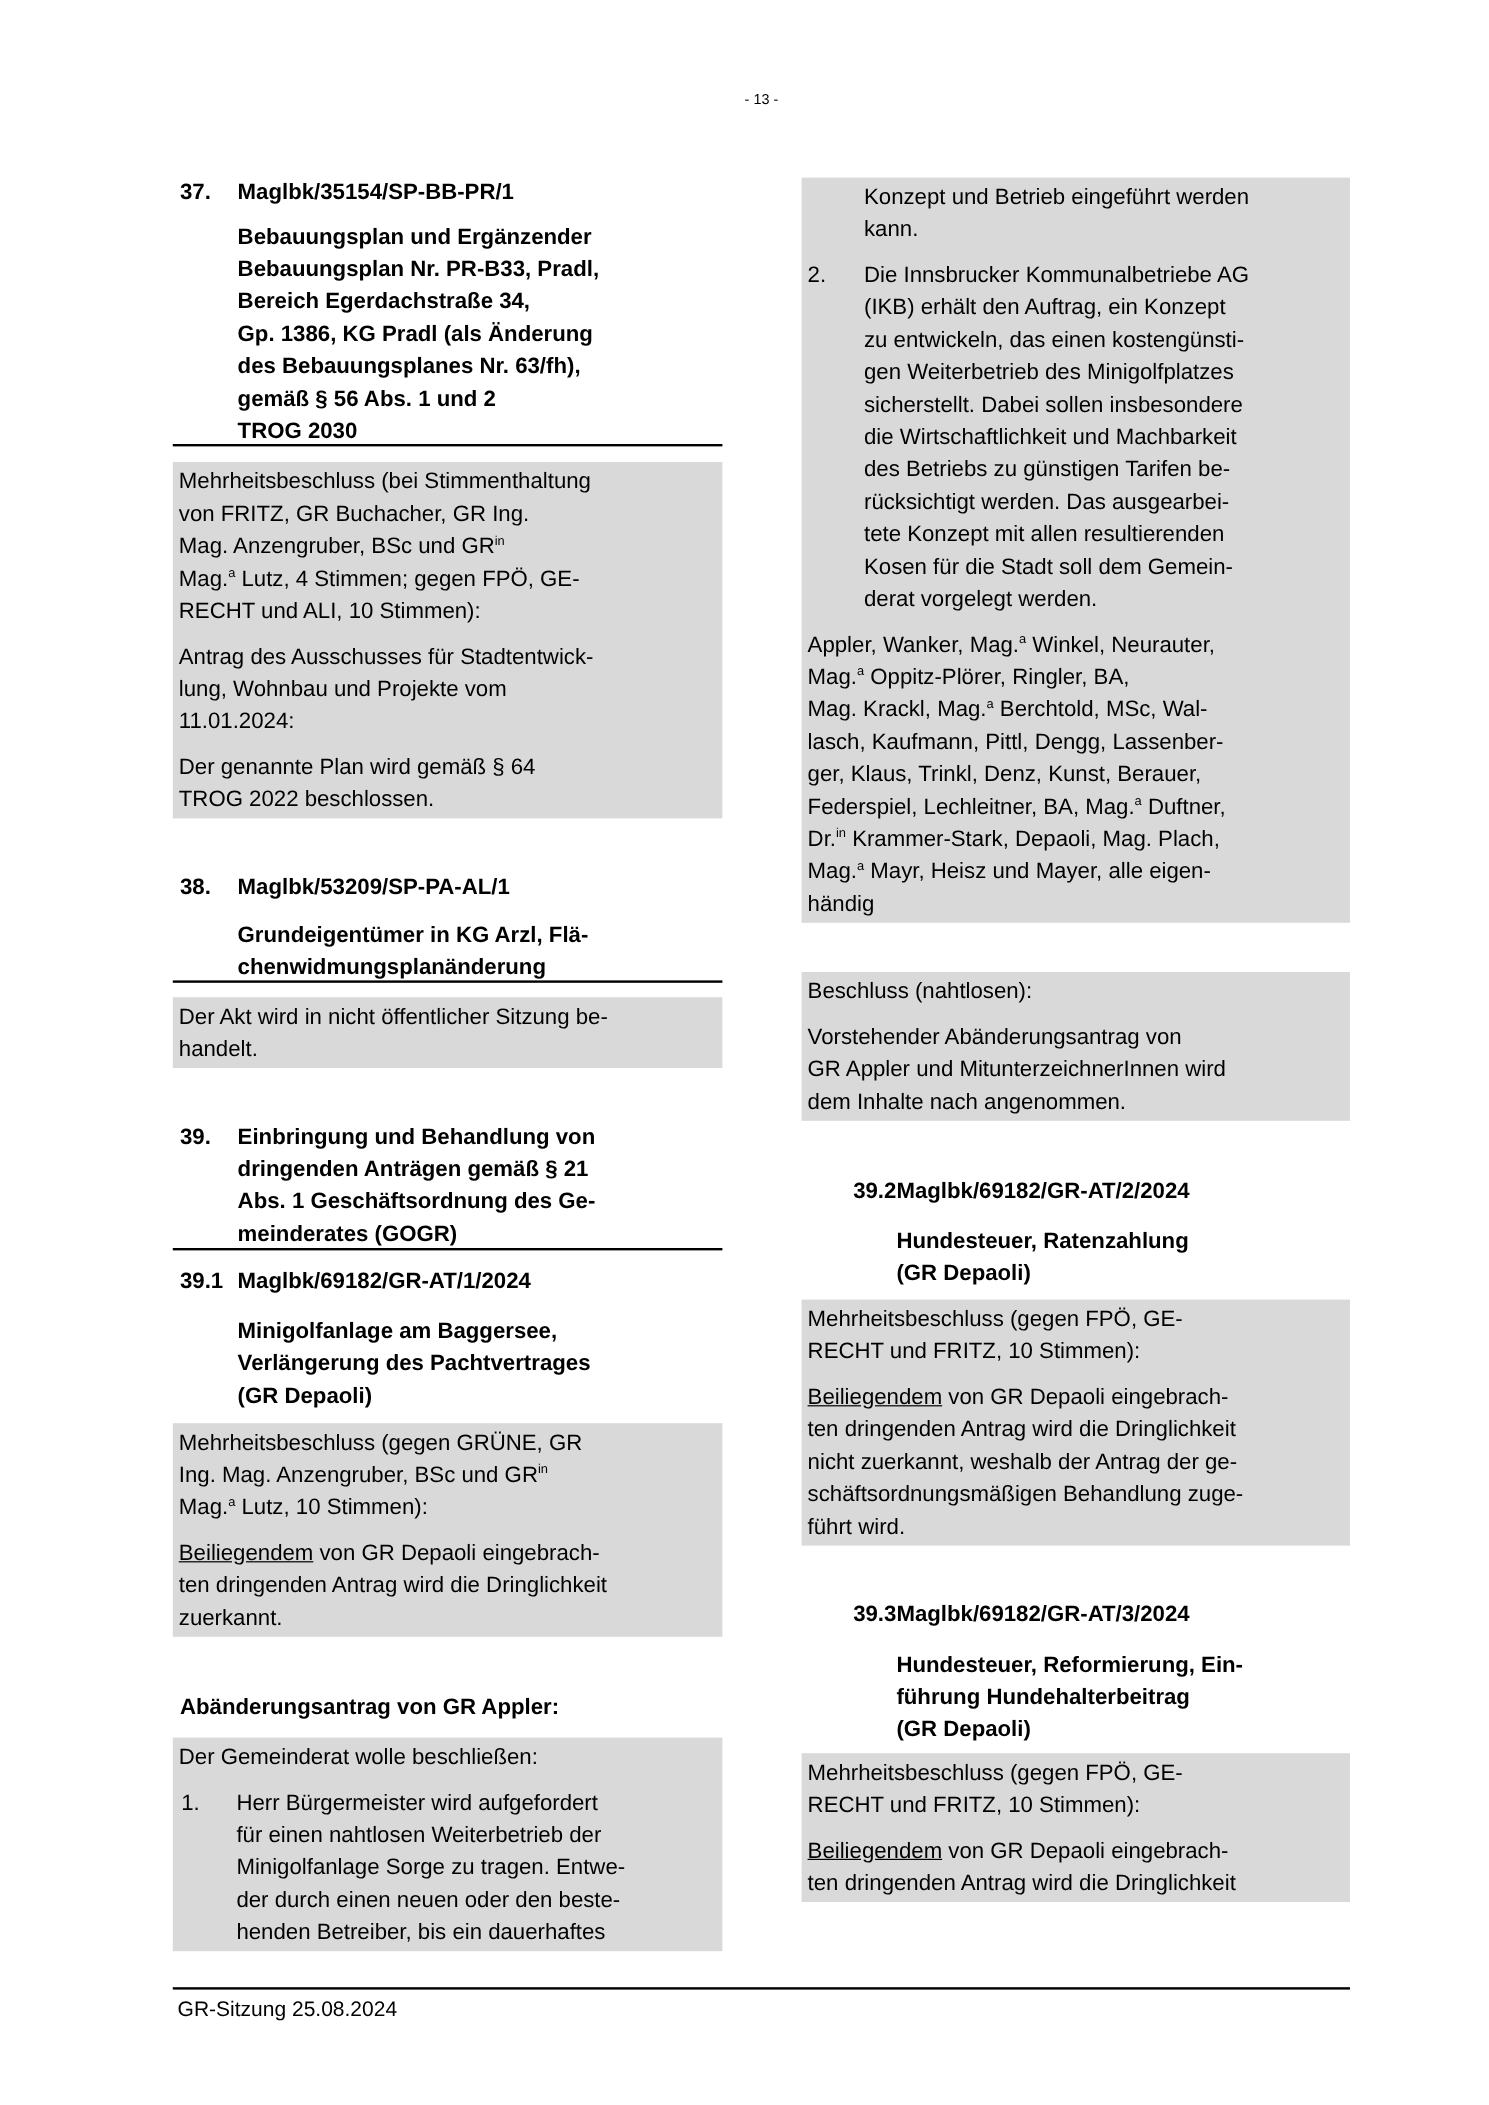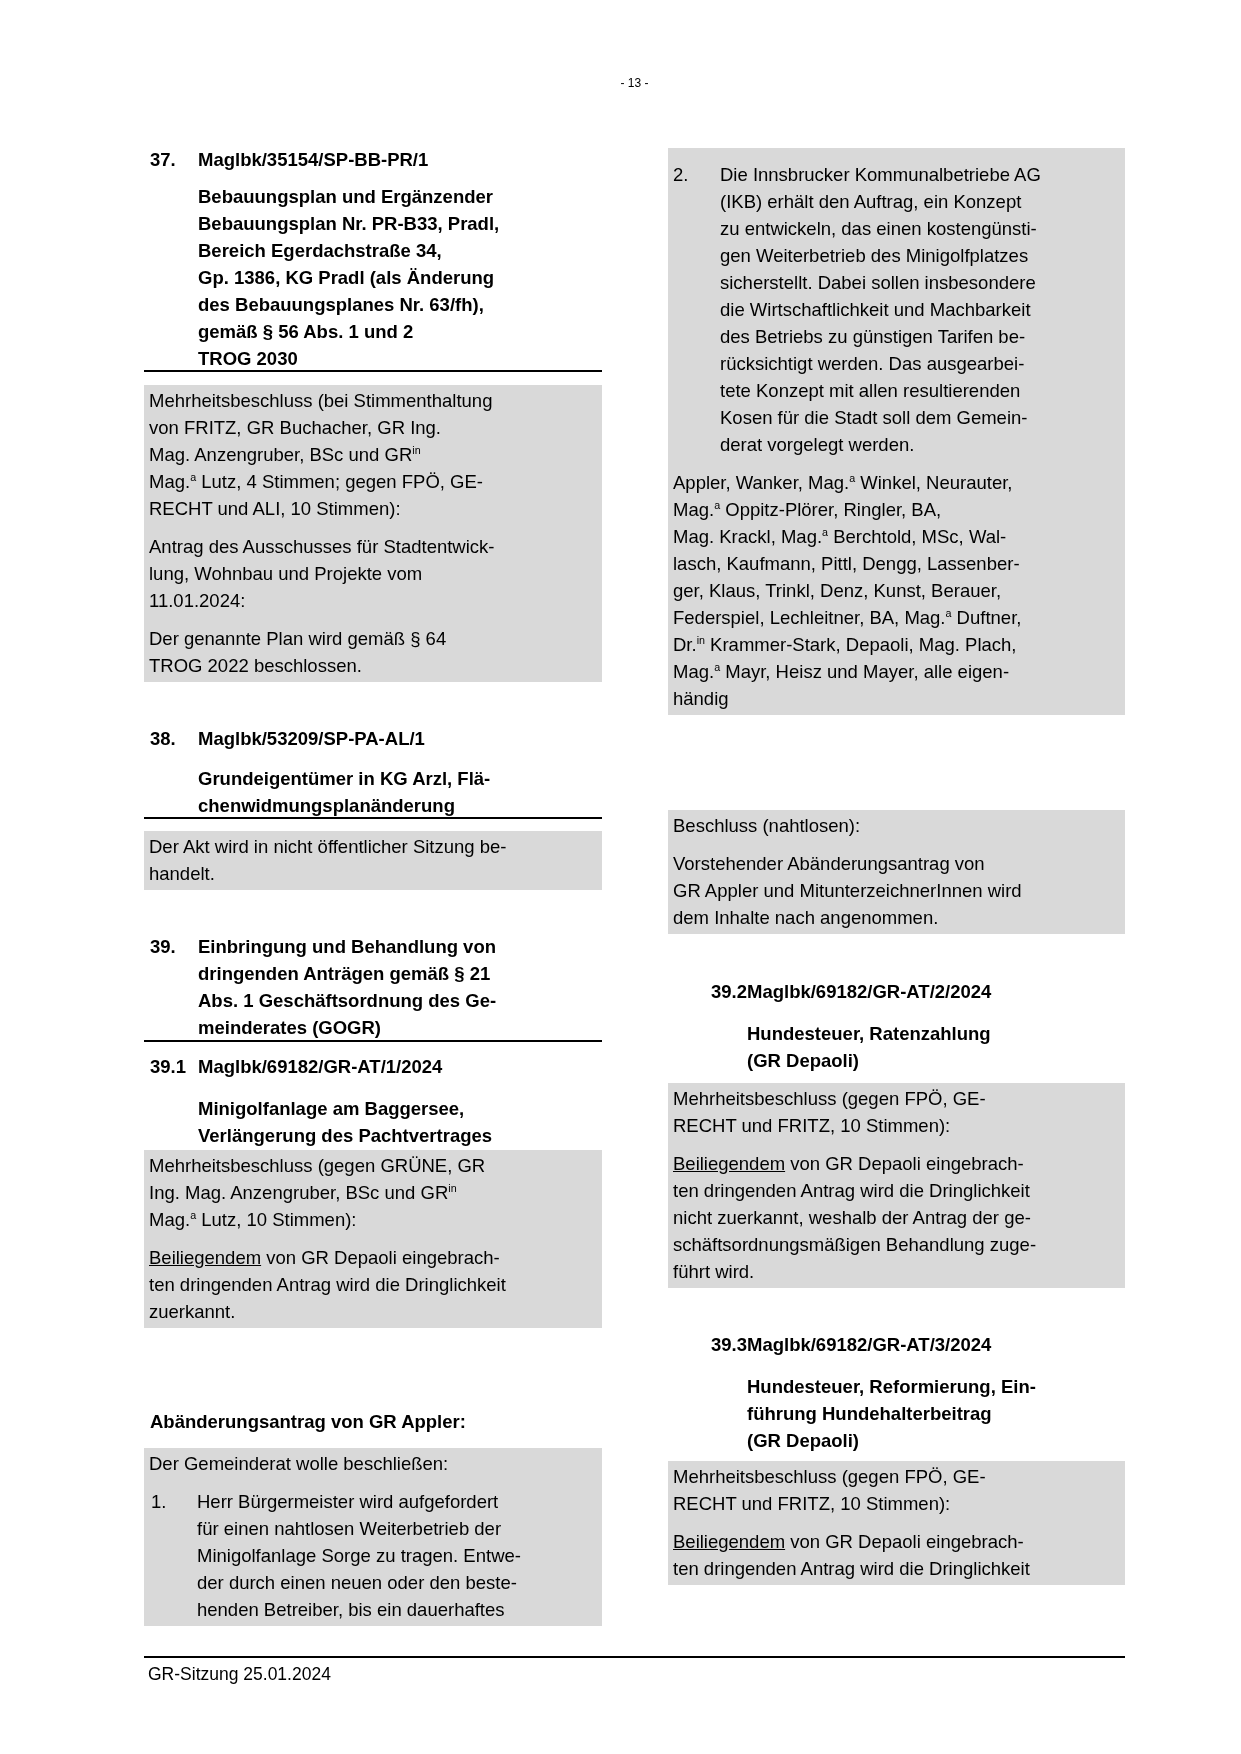--- a/index.html
+++ b/index.html
@@ -98,21 +98,21 @@
     </div>
     <div class="block rule" style="top:1040px"></div>
 
     <div class="block item-head" style="top:1053px">
       <span class="num">39.1</span>
       <span class="head-title">Maglbk/69182/GR-AT/1/2024</span>
     </div>
     <div class="block item-title" style="top:1095px">Minigolfanlage am Baggersee,
 Verlängerung des Pachtvertrages
 (GR Depaoli)</div>
-    <div class="block gray" style="top:1150px">
+    <div class="block gray" style="top:1186px">
       <p><span>Mehrheitsbeschluss (gegen GRÜNE, GR
 Ing. Mag. Anzengruber, BSc und GR</span><sup>in</sup><span>
 Mag.</span><sup>a</sup><span> Lutz, 10 Stimmen):</span></p>
       <p class="mt"><span class="u">Beiliegendem</span><span> von GR Depaoli eingebrach-
 ten dringenden Antrag wird die Dringlichkeit
 zuerkannt.</span></p>
     </div>
 
     <div class="block subhead" style="top:1408px">Abänderungsantrag von GR Appler:</div>
     <div class="block gray" style="top:1448px">
@@ -125,20 +125,22 @@
 der durch einen neuen oder den beste-
 henden Betreiber, bis ein dauerhaftes</span></span>
       </div>
     </div>
 
   </div>
 
   <div class="col col-right">
 
     <div class="block gray" style="top:148px">
+      <div class="carryover"><span>Konzept und Betrieb eingeführt werden
+kann.</span></div>
       <div class="list-item mt">
         <span class="num">2.</span>
         <span class="li-text"><span>Die Innsbrucker Kommunalbetriebe AG
 (IKB) erhält den Auftrag, ein Konzept
 zu entwickeln, das einen kostengünsti-
 gen Weiterbetrieb des Minigolfplatzes
 sicherstellt. Dabei sollen insbesondere
 die Wirtschaftlichkeit und Machbarkeit
 des Betriebs zu günstigen Tarifen be-
 rücksichtigt werden. Das ausgearbei-
@@ -190,15 +192,15 @@
     <div class="block gray" style="top:1461px">
       <p><span>Mehrheitsbeschluss (gegen FPÖ, GE-
 RECHT und FRITZ, 10 Stimmen):</span></p>
       <p class="mt"><span class="u">Beiliegendem</span><span> von GR Depaoli eingebrach-
 ten dringenden Antrag wird die Dringlichkeit</span></p>
     </div>
 
   </div>
 
   <div class="footer-rule"></div>
-  <div class="footer-text">GR-Sitzung 25.01.2024</div>
+  <div class="footer-text">GR-Sitzung 25.08.2024</div>
 
 </div>
 
 </body></html>

